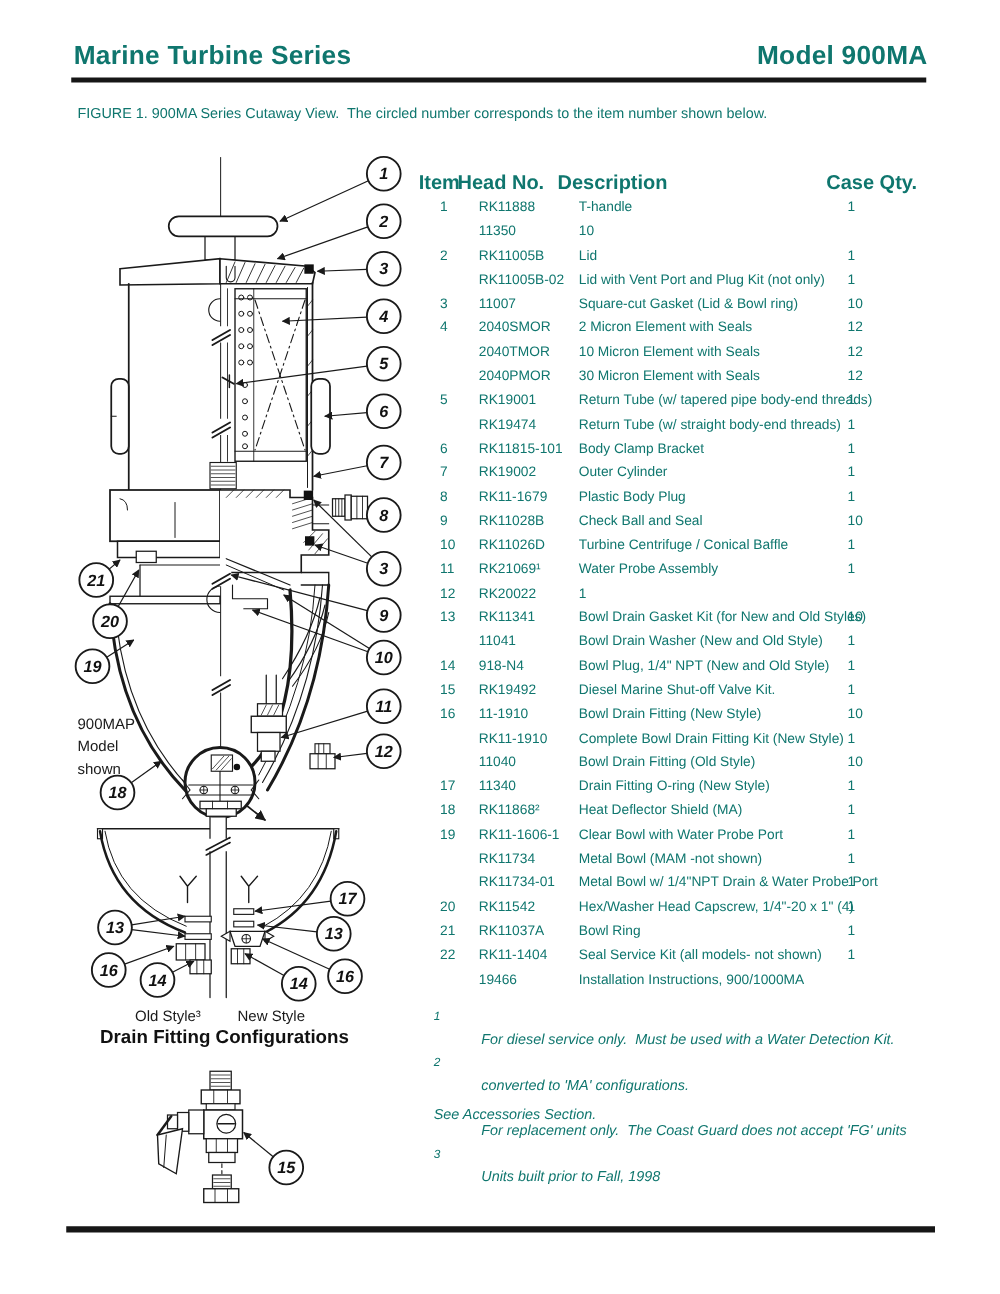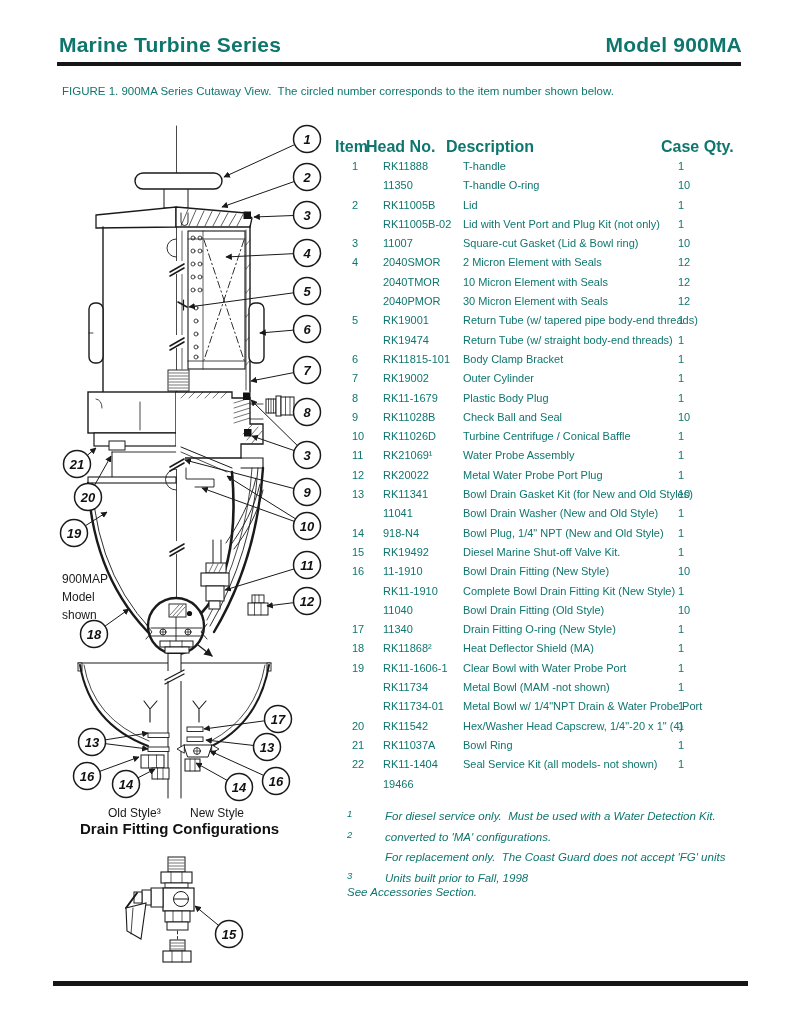--- a/index.html
+++ b/index.html
@@ -17,21 +17,21 @@
   .table-header{position:absolute;left:335px;top:138px;display:grid;
                 grid-template-columns:31px 80px 215px 60px;font-size:16px;font-weight:bold;}
   .table-header span{white-space:pre;}
   .table-rows{position:absolute;left:352px;top:157px;font-size:11px;}
   .trow{display:grid;grid-template-columns:31px 80px 215px 60px;height:19.3px;line-height:19.3px;}
   .trow span{white-space:pre;overflow:visible;}
   .cell-qty{text-align:left;}
   .footnotes{position:absolute;left:347px;top:806px;width:405px;font-size:11.5px;font-style:italic;}
   .fn{display:grid;grid-template-columns:38px 1fr;}
   .fn-marker{font-size:9.5px;line-height:16px;}
-  .fn-lines div{line-height:20.5px;white-space:pre;}
+  .fn-lines div{line-height:20.5px;white-space:pre;margin-top:16px;}
   .accessories{position:absolute;left:347px;top:886px;font-size:11.5px;font-style:italic;white-space:pre;text-align:center;}
 </style>
 </head>
 <body>
 
 <div class="page">
 
   <div class="title-left">Marine Turbine Series</div>
   <div class="title-right">Model 900MA</div>
   <div class="rule top-rule"></div>
@@ -468,21 +468,20 @@
   <div class="table-rows">
       <div class="trow">
         <span class="cell-item">1</span>
         <span class="cell-part">RK11888</span>
         <span class="cell-desc">T-handle</span>
         <span class="cell-qty">1</span>
       </div>
       <div class="trow">
         <span class="cell-item"></span>
         <span class="cell-part">11350</span>
-        <span class="cell-desc">T-handle O-ring</span>
         <span class="cell-qty">10</span>
       </div>
       <div class="trow">
         <span class="cell-item">2</span>
         <span class="cell-part">RK11005B</span>
         <span class="cell-desc">Lid</span>
         <span class="cell-qty">1</span>
       </div>
       <div class="trow">
         <span class="cell-item"></span>
@@ -558,21 +557,20 @@
       </div>
       <div class="trow">
         <span class="cell-item">11</span>
         <span class="cell-part">RK21069¹</span>
         <span class="cell-desc">Water Probe Assembly</span>
         <span class="cell-qty">1</span>
       </div>
       <div class="trow">
         <span class="cell-item">12</span>
         <span class="cell-part">RK20022</span>
-        <span class="cell-desc">Metal Water Probe Port Plug</span>
         <span class="cell-qty">1</span>
       </div>
       <div class="trow">
         <span class="cell-item">13</span>
         <span class="cell-part">RK11341</span>
         <span class="cell-desc">Bowl Drain Gasket Kit (for New and Old Styles)</span>
         <span class="cell-qty">10</span>
       </div>
       <div class="trow">
         <span class="cell-item"></span>
@@ -654,20 +652,21 @@
       </div>
       <div class="trow">
         <span class="cell-item">22</span>
         <span class="cell-part">RK11-1404</span>
         <span class="cell-desc">Seal Service Kit (all models- not shown)</span>
         <span class="cell-qty">1</span>
       </div>
       <div class="trow">
         <span class="cell-item"></span>
         <span class="cell-part">19466</span>
+        <span class="cell-desc">Installation Instructions, 900/1000MA</span>
         <span class="cell-qty"></span>
       </div>
     </div>
 
   <div class="footnotes">
       <div class="fn">
         <span class="fn-marker">1</span>
         <div class="fn-lines">
           <div>For diesel service only.  Must be used with a Water Detection Kit.</div>
         </div>

